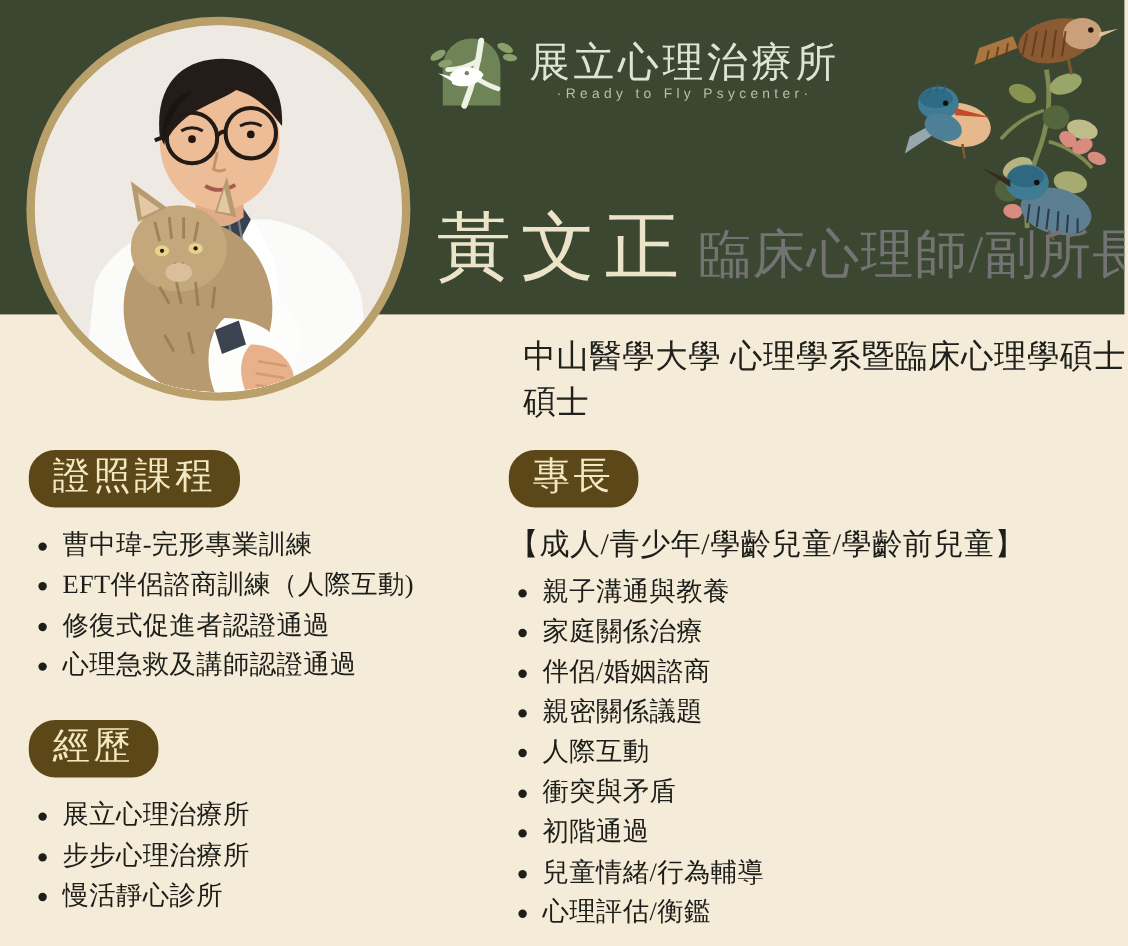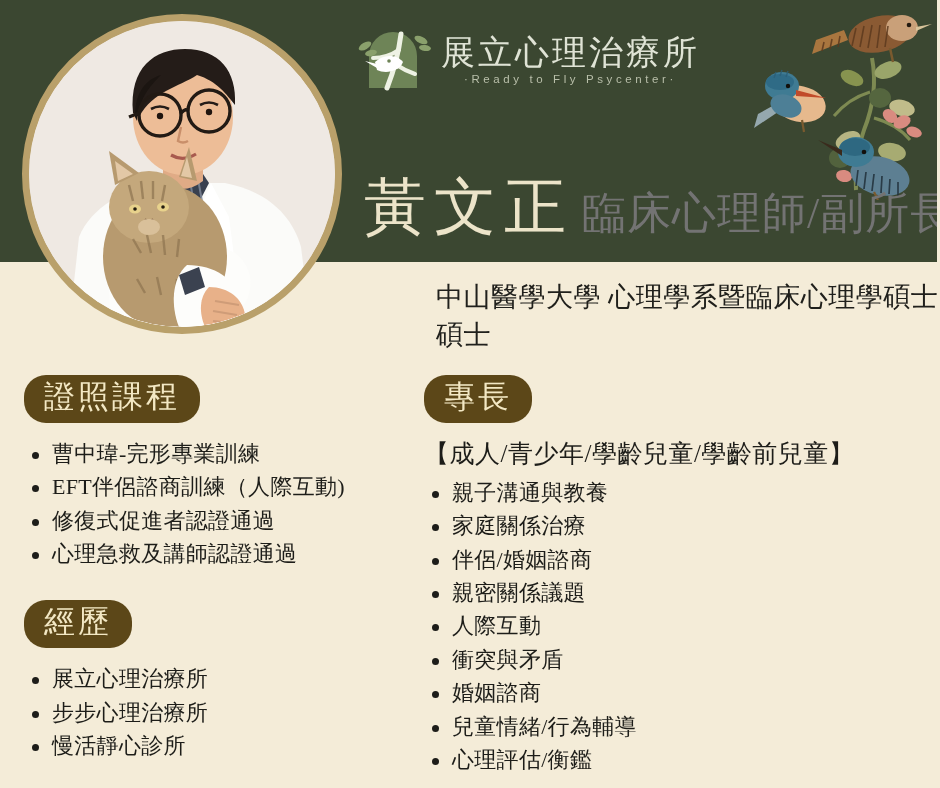--- a/index.html
+++ b/index.html
@@ -417,20 +417,20 @@
     <div class="spec-cols">
       <ul class="bullets spec-col-a">
         <li>親子溝通與教養</li>
         <li>家庭關係治療</li>
         <li>伴侶/婚姻諮商</li>
         <li>親密關係議題</li>
         <li>人際互動</li>
       </ul>
       <ul class="bullets spec-col-b">
         <li>衝突與矛盾</li>
-        <li>婚姻諮商</li>
+        <li>初階通過</li>
         <li>兒童情緒/行為輔導</li>
         <li>心理評估/衡鑑</li>
       </ul>
     </div>
   </div>
 
 </div>
 
 </body></html>

